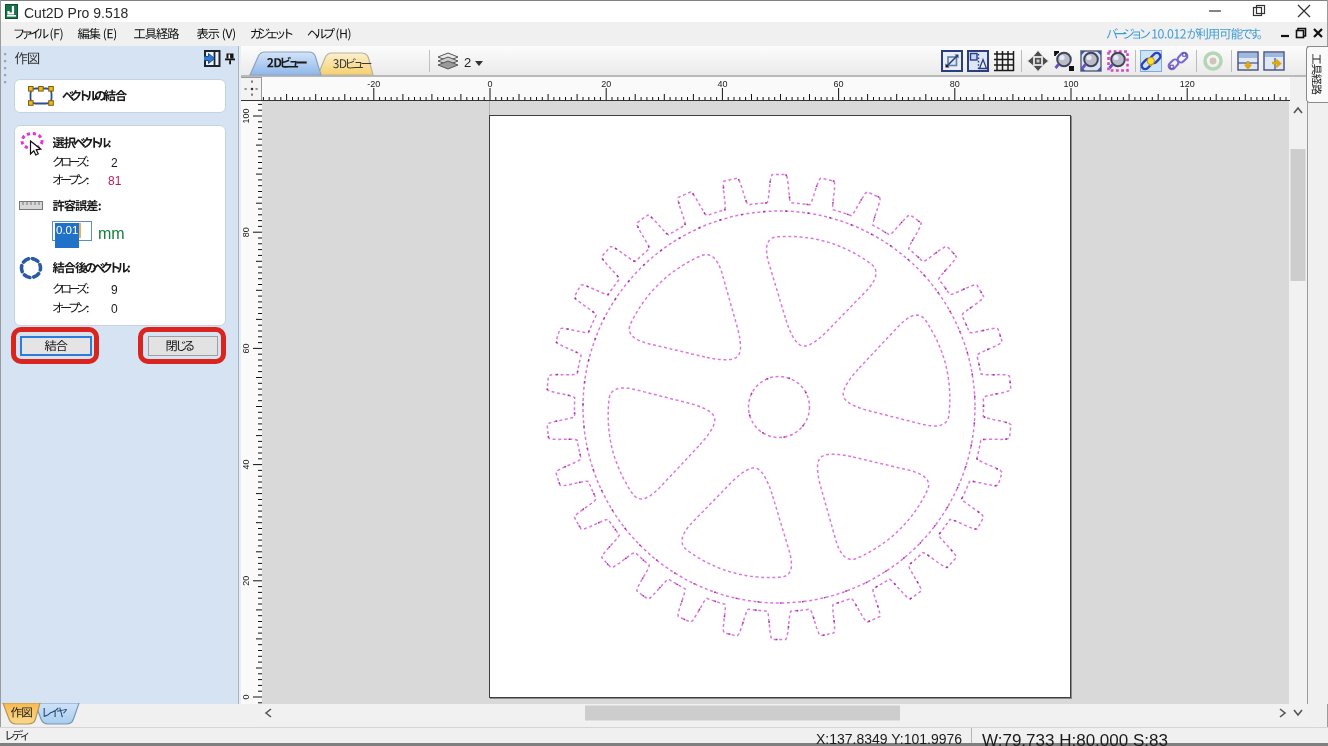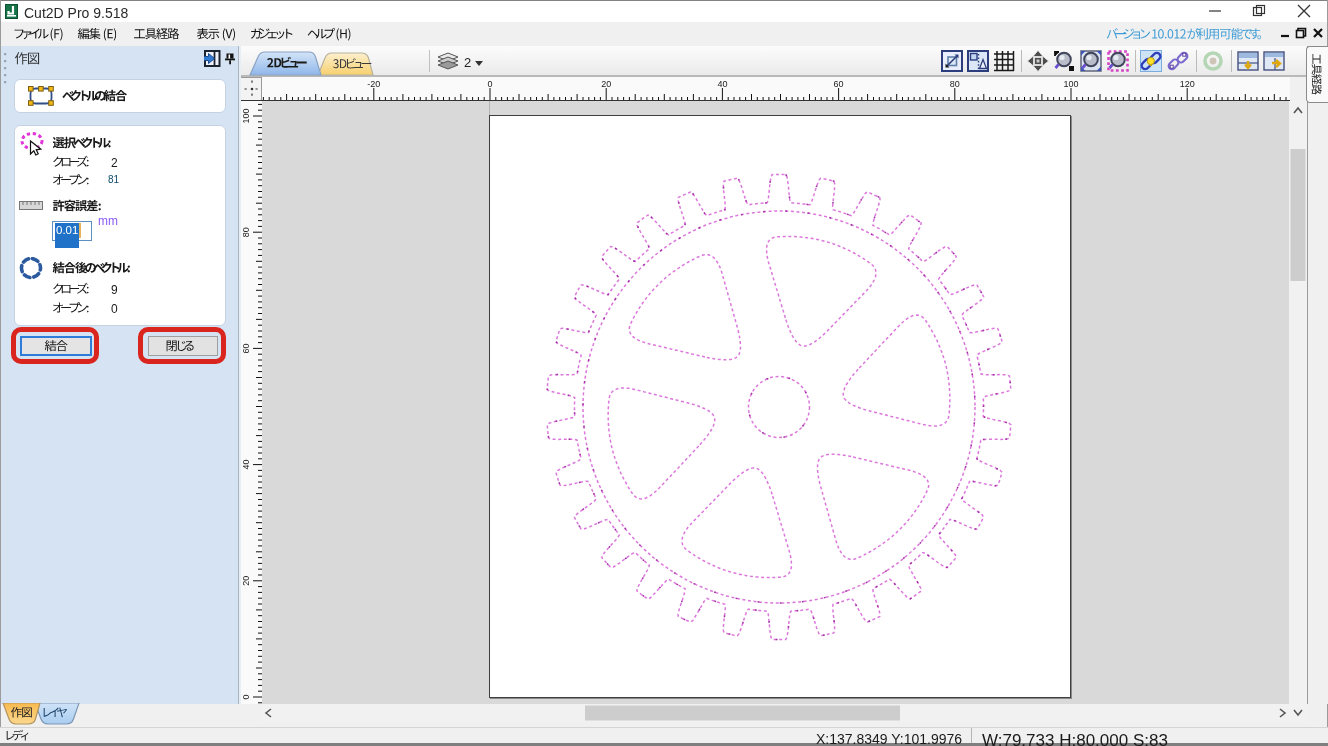--- a/index.html
+++ b/index.html
@@ -97,32 +97,32 @@
     <svg style="position:absolute;left:52px;top:137px;overflow:visible" width="61" height="17" viewBox="0 0 61 17">
       <path transform="translate(1,10.2)" d="M2.6 -5.6V-1.1H1.2V-4.3H-0.0V-5.6ZM2.6 -1.7Q3.0 -1.1 3.6 -0.8Q4.3 -0.5 5.2 -0.4Q5.8 -0.4 6.6 -0.4Q7.4 -0.4 8.3 -0.4Q9.1 -0.4 10.0 -0.5Q10.8 -0.5 11.5 -0.5Q11.4 -0.4 11.3 -0.1Q11.2 0.1 11.1 0.4Q11.1 0.6 11.0 0.8Q10.4 0.9 9.7 0.9Q8.9 0.9 8.1 0.9Q7.3 0.9 6.6 0.9Q5.8 0.9 5.2 0.9Q4.1 0.8 3.3 0.5Q2.6 0.2 2.0 -0.5Q1.7 -0.2 1.3 0.2Q0.9 0.6 0.5 1.0L-0.2 -0.4Q0.2 -0.7 0.6 -1.0Q1.0 -1.3 1.4 -1.7ZM-0.1 -9.4 1.0 -10.1Q1.4 -9.8 1.7 -9.4Q2.0 -9.1 2.3 -8.7Q2.6 -8.4 2.8 -8.1L1.5 -7.2Q1.4 -7.5 1.1 -7.9Q0.8 -8.3 0.5 -8.7Q0.2 -9.0 -0.1 -9.4ZM3.3 -5.4H10.8V-4.3H3.3ZM3.0 -3.5H11.2V-2.4H3.0ZM5.0 -6.0H6.3V-3.0H5.0ZM7.7 -6.0H9.1V-3.0H7.7ZM3.7 -8.6H5.5V-9.1H3.1V-10.0H6.7V-7.6H3.7ZM3.3 -8.6H4.5V-7.4Q4.5 -7.2 4.6 -7.1Q4.6 -7.1 4.9 -7.1Q4.9 -7.1 5.1 -7.1Q5.2 -7.1 5.3 -7.1Q5.5 -7.1 5.6 -7.1Q5.7 -7.1 5.8 -7.1Q6.0 -7.1 6.1 -7.2Q6.1 -7.2 6.1 -7.5Q6.3 -7.4 6.6 -7.3Q6.9 -7.2 7.2 -7.2Q7.1 -6.6 6.8 -6.3Q6.5 -6.1 6.0 -6.1Q5.9 -6.1 5.7 -6.1Q5.5 -6.1 5.3 -6.1Q5.1 -6.1 5.0 -6.1Q4.8 -6.1 4.7 -6.1Q4.1 -6.1 3.8 -6.2Q3.6 -6.3 3.4 -6.6Q3.3 -6.9 3.3 -7.4ZM7.7 -8.6H9.5V-9.1H7.1V-10.0H10.7V-7.6H7.7ZM7.3 -8.6H8.5V-7.4Q8.5 -7.2 8.6 -7.1Q8.7 -7.1 8.9 -7.1Q9.0 -7.1 9.1 -7.1Q9.2 -7.1 9.4 -7.1Q9.5 -7.1 9.7 -7.1Q9.8 -7.1 9.9 -7.1Q10.1 -7.1 10.1 -7.2Q10.2 -7.2 10.2 -7.6Q10.4 -7.4 10.7 -7.3Q11.0 -7.2 11.2 -7.2Q11.2 -6.6 10.9 -6.3Q10.6 -6.1 10.0 -6.1Q9.9 -6.1 9.8 -6.1Q9.6 -6.1 9.4 -6.1Q9.2 -6.1 9.0 -6.1Q8.8 -6.1 8.7 -6.1Q8.2 -6.1 7.9 -6.2Q7.6 -6.3 7.4 -6.6Q7.3 -6.9 7.3 -7.4ZM7.6 -1.9 8.6 -2.5Q9.1 -2.3 9.5 -2.1Q10.0 -1.8 10.4 -1.6Q10.9 -1.3 11.2 -1.1L9.7 -0.5Q9.3 -0.8 8.7 -1.2Q8.1 -1.6 7.6 -1.9ZM5.4 -2.5 6.7 -2.0Q6.2 -1.6 5.5 -1.2Q4.8 -0.8 4.2 -0.5Q4.1 -0.7 3.9 -0.8Q3.7 -1.0 3.5 -1.2Q3.3 -1.3 3.1 -1.4Q3.8 -1.6 4.4 -1.9Q5.0 -2.2 5.4 -2.5Z M16.2 -9.7H17.7V-5.5Q17.7 -4.8 17.6 -3.9Q17.5 -3.0 17.3 -2.1Q17.1 -1.2 16.7 -0.4Q16.4 0.5 15.7 1.1Q15.6 1.0 15.4 0.8Q15.2 0.5 15.0 0.4Q14.8 0.2 14.6 0.1Q15.2 -0.5 15.5 -1.2Q15.8 -1.9 16.0 -2.6Q16.1 -3.4 16.2 -4.1Q16.2 -4.9 16.2 -5.5ZM20.0 -4.9Q20.2 -3.8 20.5 -2.9Q20.9 -2.0 21.4 -1.3Q22.0 -0.6 22.8 -0.2Q22.6 -0.0 22.4 0.2Q22.2 0.4 22.1 0.7Q21.9 0.9 21.8 1.1Q20.8 0.6 20.2 -0.2Q19.6 -1.1 19.2 -2.2Q18.8 -3.3 18.6 -4.6ZM16.7 -9.7H22.2V-4.4H16.7V-5.8H20.7V-8.3H16.7ZM11.2 -8.0H15.7V-6.7H11.2ZM12.8 -10.4H14.2V-0.5Q14.2 0.0 14.1 0.3Q14.0 0.6 13.7 0.8Q13.3 1.0 12.9 1.0Q12.4 1.1 11.7 1.1Q11.7 0.8 11.5 0.4Q11.4 0.0 11.3 -0.3Q11.7 -0.3 12.1 -0.3Q12.5 -0.2 12.6 -0.2Q12.7 -0.3 12.8 -0.3Q12.8 -0.4 12.8 -0.5ZM11.0 -4.2Q11.6 -4.3 12.4 -4.4Q13.2 -4.6 14.0 -4.7Q14.9 -4.9 15.7 -5.1L15.8 -3.7Q14.7 -3.5 13.5 -3.2Q12.3 -3.0 11.3 -2.8Z M29.0 -8.5Q29.2 -8.2 29.4 -7.9Q29.6 -7.5 29.8 -7.1Q30.0 -6.8 30.2 -6.5L29.1 -6.0Q28.9 -6.4 28.7 -6.8Q28.5 -7.1 28.4 -7.4Q28.2 -7.7 28.0 -8.0ZM30.7 -9.1Q30.8 -8.9 31.1 -8.5Q31.3 -8.2 31.5 -7.9Q31.7 -7.5 31.8 -7.2L30.8 -6.7Q30.6 -7.1 30.4 -7.4Q30.2 -7.7 30.0 -8.0Q29.8 -8.3 29.6 -8.6ZM20.8 -3.5Q21.1 -3.7 21.3 -3.9Q21.5 -4.1 21.8 -4.4Q22.0 -4.6 22.3 -4.9Q22.6 -5.2 22.9 -5.6Q23.2 -6.0 23.5 -6.4Q23.8 -6.8 24.2 -7.2Q24.7 -7.8 25.3 -7.9Q25.8 -7.9 26.5 -7.3Q27.0 -6.9 27.4 -6.4Q27.8 -6.0 28.2 -5.6Q28.7 -5.1 29.0 -4.7Q29.5 -4.3 30.0 -3.7Q30.5 -3.2 31.0 -2.6Q31.6 -2.0 32.0 -1.5L30.7 -0.1Q30.3 -0.6 29.8 -1.1Q29.4 -1.7 28.9 -2.2Q28.5 -2.8 28.1 -3.2Q27.9 -3.5 27.5 -3.8Q27.2 -4.2 26.9 -4.6Q26.6 -4.9 26.3 -5.2Q26.0 -5.5 25.9 -5.6Q25.6 -5.9 25.4 -5.9Q25.2 -5.9 24.9 -5.6Q24.7 -5.3 24.5 -5.0Q24.2 -4.7 24.0 -4.4Q23.7 -4.0 23.5 -3.7Q23.2 -3.3 23.1 -3.1Q22.9 -2.8 22.6 -2.5Q22.4 -2.2 22.3 -2.0Z M39.4 -7.6Q39.3 -7.4 39.2 -7.2Q39.1 -6.9 39.0 -6.7Q38.8 -6.2 38.5 -5.5Q38.3 -4.8 37.8 -4.1Q37.4 -3.3 36.9 -2.6Q36.0 -1.6 34.8 -0.7Q33.7 0.1 31.9 0.8L30.5 -0.5Q31.7 -0.9 32.6 -1.3Q33.6 -1.8 34.2 -2.3Q34.9 -2.9 35.4 -3.5Q35.8 -4.0 36.2 -4.6Q36.6 -5.2 36.8 -5.8Q37.1 -6.4 37.1 -6.8H33.0L33.6 -8.2Q33.8 -8.2 34.1 -8.2Q34.5 -8.2 34.9 -8.2Q35.4 -8.2 35.8 -8.2Q36.3 -8.2 36.6 -8.2Q37.0 -8.2 37.1 -8.2Q37.4 -8.2 37.7 -8.2Q37.9 -8.3 38.1 -8.4ZM35.4 -9.5Q35.2 -9.2 35.0 -8.8Q34.8 -8.5 34.7 -8.3Q34.3 -7.5 33.7 -6.8Q33.0 -6.0 32.3 -5.2Q31.5 -4.5 30.6 -3.9L29.3 -4.9Q30.1 -5.4 30.7 -5.9Q31.3 -6.4 31.8 -7.0Q32.2 -7.5 32.5 -8.0Q32.9 -8.4 33.1 -8.8Q33.2 -9.1 33.4 -9.4Q33.6 -9.8 33.6 -10.1Z M40.3 -1.2Q40.3 -1.4 40.3 -1.9Q40.3 -2.5 40.3 -3.2Q40.3 -3.9 40.3 -4.6Q40.3 -5.4 40.3 -6.1Q40.3 -6.8 40.3 -7.4Q40.3 -7.9 40.3 -8.2Q40.3 -8.5 40.3 -8.9Q40.2 -9.3 40.2 -9.7H42.1Q42.1 -9.3 42.0 -8.9Q42.0 -8.6 42.0 -8.2Q42.0 -7.8 42.0 -7.3Q42.0 -6.7 42.0 -6.0Q42.0 -5.2 42.0 -4.5Q42.0 -3.8 42.0 -3.1Q42.0 -2.4 42.0 -1.9Q42.0 -1.4 42.0 -1.2Q42.0 -1.0 42.0 -0.7Q42.0 -0.4 42.0 -0.0Q42.1 0.3 42.1 0.5H40.2Q40.2 0.2 40.3 -0.3Q40.3 -0.8 40.3 -1.2ZM41.6 -6.5Q42.2 -6.3 43.0 -6.1Q43.7 -5.8 44.5 -5.6Q45.3 -5.3 46.0 -5.0Q46.6 -4.7 47.1 -4.5L46.4 -2.8Q45.9 -3.1 45.2 -3.3Q44.6 -3.6 44.0 -3.9Q43.3 -4.1 42.7 -4.4Q42.1 -4.6 41.6 -4.7Z M50.7 -0.3Q50.7 -0.5 50.7 -0.7Q50.8 -0.9 50.8 -1.2Q50.8 -1.3 50.8 -1.7Q50.8 -2.1 50.8 -2.7Q50.8 -3.3 50.8 -3.9Q50.8 -4.6 50.8 -5.3Q50.8 -6.0 50.8 -6.6Q50.8 -7.2 50.8 -7.6Q50.8 -8.1 50.8 -8.3Q50.8 -8.7 50.7 -9.0Q50.7 -9.3 50.7 -9.3H52.5Q52.5 -9.3 52.4 -9.0Q52.4 -8.7 52.4 -8.3Q52.4 -8.1 52.4 -7.7Q52.4 -7.2 52.4 -6.7Q52.4 -6.2 52.4 -5.6Q52.4 -5.0 52.4 -4.4Q52.4 -3.8 52.4 -3.3Q52.4 -2.8 52.4 -2.4Q52.4 -2.1 52.4 -1.9Q52.9 -2.1 53.4 -2.5Q54.0 -2.9 54.5 -3.4Q55.0 -3.9 55.4 -4.5L56.4 -3.1Q55.9 -2.5 55.1 -1.8Q54.4 -1.2 53.7 -0.7Q52.9 -0.1 52.2 0.2Q52.0 0.3 51.9 0.4Q51.8 0.5 51.7 0.6ZM45.0 -0.5Q45.8 -1.0 46.3 -1.8Q46.8 -2.6 47.1 -3.4Q47.2 -3.8 47.3 -4.4Q47.4 -5.0 47.4 -5.6Q47.4 -6.3 47.4 -7.0Q47.4 -7.6 47.4 -8.2Q47.4 -8.6 47.4 -8.8Q47.4 -9.1 47.3 -9.3H49.1Q49.1 -9.3 49.1 -9.1Q49.1 -8.9 49.1 -8.7Q49.0 -8.5 49.0 -8.2Q49.0 -7.7 49.0 -7.0Q49.0 -6.2 49.0 -5.5Q48.9 -4.8 48.9 -4.1Q48.8 -3.4 48.7 -3.0Q48.4 -1.9 47.8 -1.0Q47.3 -0.2 46.5 0.5Z M56.5 -4.5Q56.0 -4.5 55.7 -4.8Q55.4 -5.1 55.4 -5.6Q55.4 -6.1 55.7 -6.5Q56.0 -6.8 56.5 -6.8Q57.0 -6.8 57.3 -6.5Q57.6 -6.1 57.6 -5.6Q57.6 -5.1 57.3 -4.8Q57.0 -4.5 56.5 -4.5ZM56.5 0.2Q56.0 0.2 55.7 -0.2Q55.4 -0.5 55.4 -1.0Q55.4 -1.5 55.7 -1.8Q56.0 -2.2 56.5 -2.2Q57.0 -2.2 57.3 -1.8Q57.6 -1.5 57.6 -1.0Q57.6 -0.5 57.3 -0.2Q57.0 0.2 56.5 0.2Z" fill="#1a1a1a"></path>
     </svg>
     <svg style="position:absolute;left:53px;top:156px;overflow:visible" width="38" height="17" viewBox="0 0 38 17">
       <path transform="translate(1,10.2)" d="M8.6 -7.6Q8.5 -7.5 8.4 -7.3Q8.3 -7.1 8.3 -7.0Q8.1 -6.4 7.8 -5.6Q7.5 -4.9 7.1 -4.2Q6.7 -3.4 6.1 -2.8Q5.3 -1.8 4.1 -0.9Q3.0 -0.1 1.3 0.5L0.4 -0.3Q1.5 -0.6 2.4 -1.1Q3.3 -1.5 4.0 -2.1Q4.7 -2.7 5.2 -3.3Q5.7 -3.9 6.1 -4.6Q6.5 -5.2 6.8 -5.9Q7.1 -6.6 7.2 -7.1H2.7L3.1 -8.0Q3.2 -8.0 3.6 -8.0Q4.0 -8.0 4.5 -8.0Q5.1 -8.0 5.6 -8.0Q6.1 -8.0 6.5 -8.0Q6.8 -8.0 7.0 -8.0Q7.2 -8.0 7.4 -8.0Q7.6 -8.1 7.7 -8.1ZM4.5 -9.5Q4.3 -9.2 4.2 -9.0Q4.0 -8.7 3.9 -8.5Q3.6 -7.8 3.0 -7.1Q2.5 -6.3 1.7 -5.5Q1.0 -4.8 -0.0 -4.1L-0.9 -4.8Q-0.1 -5.2 0.5 -5.8Q1.2 -6.3 1.6 -6.9Q2.1 -7.4 2.4 -8.0Q2.8 -8.5 3.0 -8.9Q3.1 -9.0 3.2 -9.3Q3.3 -9.6 3.3 -9.8Z M7.8 -8.4Q8.1 -8.3 8.4 -8.3Q8.6 -8.3 8.8 -8.3Q9.0 -8.3 9.4 -8.3Q9.8 -8.3 10.3 -8.3Q10.9 -8.3 11.5 -8.3Q12.2 -8.3 12.8 -8.3Q13.4 -8.3 14.0 -8.3Q14.5 -8.3 14.9 -8.3Q15.3 -8.3 15.4 -8.3Q15.6 -8.3 15.9 -8.3Q16.2 -8.3 16.5 -8.4Q16.5 -8.1 16.5 -7.9Q16.4 -7.6 16.4 -7.4Q16.4 -7.3 16.4 -6.9Q16.4 -6.6 16.4 -6.1Q16.4 -5.5 16.4 -4.9Q16.4 -4.4 16.4 -3.8Q16.4 -3.2 16.4 -2.7Q16.4 -2.2 16.4 -1.8Q16.4 -1.5 16.4 -1.4Q16.4 -1.3 16.4 -1.0Q16.4 -0.8 16.5 -0.6Q16.5 -0.3 16.5 -0.2Q16.5 0.0 16.5 0.1H15.4Q15.4 0.0 15.4 -0.2Q15.4 -0.4 15.4 -0.7Q15.4 -1.0 15.4 -1.3Q15.4 -1.4 15.4 -1.7Q15.4 -2.1 15.4 -2.7Q15.4 -3.2 15.4 -3.9Q15.4 -4.5 15.4 -5.1Q15.4 -5.7 15.4 -6.2Q15.4 -6.8 15.4 -7.1Q15.4 -7.4 15.4 -7.4H8.8Q8.8 -7.4 8.8 -7.1Q8.8 -6.8 8.8 -6.3Q8.8 -5.7 8.8 -5.1Q8.8 -4.5 8.8 -3.9Q8.8 -3.2 8.8 -2.7Q8.8 -2.1 8.8 -1.8Q8.8 -1.4 8.8 -1.3Q8.8 -1.1 8.8 -0.9Q8.8 -0.7 8.8 -0.5Q8.8 -0.3 8.8 -0.1Q8.8 0.0 8.8 0.1H7.7Q7.7 0.0 7.8 -0.2Q7.8 -0.3 7.8 -0.6Q7.8 -0.8 7.8 -1.0Q7.8 -1.2 7.8 -1.4Q7.8 -1.5 7.8 -1.9Q7.8 -2.2 7.8 -2.7Q7.8 -3.2 7.8 -3.8Q7.8 -4.4 7.8 -5.0Q7.8 -5.6 7.8 -6.1Q7.8 -6.6 7.8 -7.0Q7.8 -7.3 7.8 -7.4Q7.8 -7.6 7.8 -7.9Q7.8 -8.1 7.8 -8.4ZM15.8 -1.6V-0.6H8.3V-1.6Z M15.3 -5.3Q15.5 -5.3 15.7 -5.3Q16.0 -5.2 16.3 -5.2Q16.6 -5.2 17.0 -5.2Q17.2 -5.2 17.6 -5.2Q18.0 -5.2 18.5 -5.2Q19.1 -5.2 19.7 -5.2Q20.3 -5.2 20.9 -5.2Q21.5 -5.2 22.1 -5.2Q22.7 -5.2 23.1 -5.2Q23.5 -5.2 23.7 -5.2Q24.1 -5.2 24.4 -5.2Q24.8 -5.3 25.0 -5.3V-4.1Q24.8 -4.1 24.4 -4.1Q24.1 -4.1 23.7 -4.1Q23.5 -4.1 23.1 -4.1Q22.6 -4.1 22.1 -4.1Q21.6 -4.1 20.9 -4.1Q20.3 -4.1 19.7 -4.1Q19.1 -4.1 18.5 -4.1Q18.0 -4.1 17.6 -4.1Q17.2 -4.1 17.0 -4.1Q16.5 -4.1 16.0 -4.1Q15.6 -4.1 15.3 -4.1Z M31.3 -9.9Q31.5 -9.7 31.7 -9.4Q31.8 -9.1 32.0 -8.8Q32.2 -8.5 32.3 -8.3L31.6 -8.0Q31.5 -8.3 31.2 -8.8Q30.9 -9.3 30.7 -9.7ZM32.7 -10.4Q32.9 -10.1 33.1 -9.8Q33.2 -9.5 33.4 -9.2Q33.6 -8.9 33.7 -8.7L33.1 -8.4Q32.9 -8.8 32.6 -9.3Q32.3 -9.7 32.1 -10.1ZM31.6 -7.9Q31.5 -7.9 31.4 -7.7Q31.4 -7.5 31.3 -7.4Q31.1 -6.8 30.7 -6.1Q30.3 -5.4 29.8 -4.6Q29.4 -3.9 28.9 -3.4Q28.2 -2.6 27.4 -1.9Q26.6 -1.2 25.7 -0.6Q24.8 0.0 23.8 0.5L23.1 -0.3Q24.0 -0.7 25.0 -1.3Q25.9 -1.9 26.7 -2.6Q27.5 -3.3 28.1 -4.0Q28.5 -4.4 28.9 -5.0Q29.3 -5.6 29.6 -6.2Q30.0 -6.9 30.1 -7.4Q30.0 -7.4 29.6 -7.4Q29.3 -7.4 28.8 -7.4Q28.3 -7.4 27.7 -7.4Q27.2 -7.4 26.7 -7.4Q26.2 -7.4 25.8 -7.4Q25.5 -7.4 25.4 -7.4Q25.1 -7.4 24.9 -7.3Q24.6 -7.3 24.4 -7.3Q24.2 -7.3 24.1 -7.3V-8.4Q24.2 -8.4 24.4 -8.4Q24.7 -8.4 24.9 -8.3Q25.2 -8.3 25.4 -8.3Q25.5 -8.3 25.8 -8.3Q26.2 -8.3 26.7 -8.3Q27.2 -8.3 27.7 -8.3Q28.3 -8.3 28.7 -8.3Q29.2 -8.3 29.6 -8.3Q30.0 -8.3 30.1 -8.3Q30.4 -8.3 30.6 -8.4Q30.8 -8.4 31.0 -8.4ZM29.0 -4.0Q29.5 -3.6 30.1 -3.1Q30.6 -2.6 31.1 -2.1Q31.6 -1.5 32.0 -1.1Q32.5 -0.6 32.8 -0.2L32.0 0.5Q31.5 -0.0 30.9 -0.7Q30.3 -1.4 29.7 -2.1Q29.0 -2.8 28.3 -3.3Z M33.8 -4.8Q33.4 -4.8 33.2 -5.0Q33.0 -5.2 33.0 -5.6Q33.0 -6.0 33.2 -6.2Q33.4 -6.5 33.8 -6.5Q34.1 -6.5 34.3 -6.2Q34.6 -6.0 34.6 -5.6Q34.6 -5.2 34.3 -5.0Q34.1 -4.8 33.8 -4.8ZM33.8 0.2Q33.4 0.2 33.2 -0.1Q33.0 -0.3 33.0 -0.7Q33.0 -1.1 33.2 -1.3Q33.4 -1.5 33.8 -1.5Q34.1 -1.5 34.3 -1.3Q34.6 -1.1 34.6 -0.7Q34.6 -0.3 34.3 -0.1Q34.1 0.2 33.8 0.2Z" fill="#1a1a1a"></path>
     </svg>
     <div class="abs" style="left:111px;top:156px;font-size:12px;color:#1a1a1a">2</div>
     <svg style="position:absolute;left:53px;top:174px;overflow:visible" width="38" height="17" viewBox="0 0 38 17">
       <path transform="translate(1,10.2)" d="M6.0 -9.6Q5.9 -9.3 5.9 -9.0Q5.9 -8.8 5.9 -8.5Q5.9 -8.2 5.9 -7.6Q5.9 -7.1 5.9 -6.4Q6.0 -5.7 6.0 -4.9Q6.0 -4.2 6.0 -3.4Q6.0 -2.6 6.0 -1.9Q6.0 -1.2 6.0 -0.6Q6.0 -0.2 5.7 0.1Q5.5 0.3 4.9 0.3Q4.5 0.3 3.9 0.3Q3.4 0.3 3.0 0.3L2.9 -0.7Q3.3 -0.7 3.8 -0.6Q4.3 -0.6 4.6 -0.6Q4.9 -0.6 5.0 -0.7Q5.1 -0.8 5.1 -1.1Q5.1 -1.5 5.1 -2.1Q5.1 -2.8 5.0 -3.5Q5.0 -4.2 5.0 -5.0Q5.0 -5.7 5.0 -6.4Q5.0 -7.1 5.0 -7.6Q5.0 -8.2 5.0 -8.5Q4.9 -8.9 4.9 -9.1Q4.9 -9.4 4.8 -9.6ZM-0.6 -7.4Q-0.3 -7.4 -0.0 -7.4Q0.3 -7.3 0.5 -7.3Q0.7 -7.3 1.1 -7.3Q1.5 -7.3 2.2 -7.3Q2.8 -7.3 3.5 -7.3Q4.2 -7.3 4.9 -7.3Q5.6 -7.3 6.2 -7.3Q6.9 -7.3 7.3 -7.3Q7.7 -7.3 7.8 -7.3Q8.1 -7.3 8.4 -7.4Q8.7 -7.4 8.9 -7.4V-6.4Q8.7 -6.4 8.4 -6.4Q8.1 -6.4 7.9 -6.4Q7.8 -6.4 7.3 -6.4Q6.9 -6.4 6.3 -6.4Q5.7 -6.4 4.9 -6.4Q4.2 -6.4 3.5 -6.4Q2.8 -6.4 2.2 -6.4Q1.5 -6.4 1.1 -6.4Q0.7 -6.4 0.6 -6.4Q0.3 -6.4 -0.0 -6.4Q-0.3 -6.4 -0.6 -6.4ZM-1.0 -1.7Q-0.0 -2.2 0.8 -2.8Q1.7 -3.4 2.5 -4.1Q3.2 -4.7 3.8 -5.4Q4.4 -6.1 4.7 -6.6L5.2 -6.6L5.2 -5.8Q4.9 -5.2 4.3 -4.6Q3.7 -3.9 3.0 -3.3Q2.2 -2.6 1.4 -2.0Q0.5 -1.4 -0.3 -0.9Z M7.2 -5.3Q7.4 -5.3 7.7 -5.3Q7.9 -5.2 8.3 -5.2Q8.6 -5.2 8.9 -5.2Q9.1 -5.2 9.5 -5.2Q9.9 -5.2 10.5 -5.2Q11.0 -5.2 11.6 -5.2Q12.3 -5.2 12.9 -5.2Q13.5 -5.2 14.0 -5.2Q14.6 -5.2 15.0 -5.2Q15.4 -5.2 15.6 -5.2Q16.1 -5.2 16.4 -5.2Q16.7 -5.3 16.9 -5.3V-4.1Q16.7 -4.1 16.4 -4.1Q16.0 -4.1 15.6 -4.1Q15.4 -4.1 15.0 -4.1Q14.6 -4.1 14.0 -4.1Q13.5 -4.1 12.9 -4.1Q12.3 -4.1 11.6 -4.1Q11.0 -4.1 10.5 -4.1Q9.9 -4.1 9.5 -4.1Q9.1 -4.1 8.9 -4.1Q8.4 -4.1 8.0 -4.1Q7.5 -4.1 7.2 -4.1Z M23.9 -8.8Q23.9 -8.4 24.1 -8.2Q24.3 -8.0 24.7 -8.0Q25.0 -8.0 25.2 -8.2Q25.5 -8.4 25.5 -8.8Q25.5 -9.1 25.2 -9.3Q25.0 -9.6 24.7 -9.6Q24.3 -9.6 24.1 -9.3Q23.9 -9.1 23.9 -8.8ZM23.3 -8.8Q23.3 -9.1 23.5 -9.4Q23.7 -9.8 24.0 -9.9Q24.3 -10.1 24.7 -10.1Q25.0 -10.1 25.3 -9.9Q25.7 -9.8 25.8 -9.4Q26.0 -9.1 26.0 -8.8Q26.0 -8.4 25.8 -8.1Q25.7 -7.8 25.3 -7.6Q25.0 -7.4 24.7 -7.4Q24.3 -7.4 24.0 -7.6Q23.7 -7.8 23.5 -8.1Q23.3 -8.4 23.3 -8.8ZM24.4 -7.9Q24.3 -7.8 24.2 -7.7Q24.2 -7.5 24.2 -7.3Q24.1 -6.9 23.9 -6.3Q23.8 -5.7 23.5 -5.1Q23.3 -4.5 23.0 -3.9Q22.7 -3.3 22.4 -2.8Q21.8 -2.1 21.1 -1.5Q20.4 -0.9 19.5 -0.4Q18.7 0.1 17.5 0.4L16.7 -0.5Q17.9 -0.8 18.8 -1.2Q19.7 -1.7 20.3 -2.2Q21.0 -2.8 21.5 -3.4Q21.9 -4.0 22.2 -4.7Q22.6 -5.4 22.8 -6.1Q23.0 -6.8 23.1 -7.4Q22.9 -7.4 22.4 -7.4Q21.9 -7.4 21.3 -7.4Q20.7 -7.4 20.0 -7.4Q19.3 -7.4 18.6 -7.4Q18.0 -7.4 17.5 -7.4Q17.0 -7.4 16.8 -7.4Q16.5 -7.4 16.2 -7.4Q15.9 -7.4 15.6 -7.4V-8.4Q15.8 -8.4 16.0 -8.4Q16.2 -8.4 16.4 -8.4Q16.6 -8.4 16.8 -8.4Q17.0 -8.4 17.4 -8.4Q17.7 -8.4 18.3 -8.4Q18.8 -8.4 19.4 -8.4Q20.0 -8.4 20.5 -8.4Q21.1 -8.4 21.6 -8.4Q22.1 -8.4 22.5 -8.4Q22.8 -8.4 23.0 -8.4Q23.1 -8.4 23.3 -8.4Q23.4 -8.4 23.6 -8.4Z M24.9 -8.9Q25.2 -8.7 25.6 -8.4Q26.0 -8.1 26.5 -7.7Q26.9 -7.4 27.3 -7.0Q27.7 -6.7 28.0 -6.4L27.2 -5.6Q27.0 -5.9 26.6 -6.2Q26.2 -6.6 25.8 -6.9Q25.4 -7.3 24.9 -7.6Q24.5 -8.0 24.2 -8.2ZM23.8 -0.8Q24.9 -0.9 25.8 -1.2Q26.6 -1.5 27.4 -1.8Q28.1 -2.2 28.7 -2.5Q29.6 -3.1 30.4 -3.9Q31.2 -4.7 31.8 -5.5Q32.4 -6.3 32.8 -7.0L33.3 -6.0Q32.9 -5.2 32.3 -4.5Q31.7 -3.7 30.9 -3.0Q30.2 -2.2 29.2 -1.7Q28.6 -1.3 27.9 -0.9Q27.2 -0.5 26.3 -0.3Q25.5 0.0 24.4 0.2Z M33.8 -4.8Q33.4 -4.8 33.2 -5.0Q33.0 -5.2 33.0 -5.6Q33.0 -6.0 33.2 -6.2Q33.4 -6.5 33.8 -6.5Q34.1 -6.5 34.3 -6.2Q34.6 -6.0 34.6 -5.6Q34.6 -5.2 34.3 -5.0Q34.1 -4.8 33.8 -4.8ZM33.8 0.2Q33.4 0.2 33.2 -0.1Q33.0 -0.3 33.0 -0.7Q33.0 -1.1 33.2 -1.3Q33.4 -1.5 33.8 -1.5Q34.1 -1.5 34.3 -1.3Q34.6 -1.1 34.6 -0.7Q34.6 -0.3 34.3 -0.1Q34.1 0.2 33.8 0.2Z" fill="#1a1a1a"></path>
     </svg>
-    <div class="abs" style="left:108px;top:174px;font-size:10px;color:#0c4a6e">81</div>
+    <div class="abs" style="left:108px;top:174px;font-size:12px;color:#be185d">81</div>
     <svg class="abs" style="left:19px;top:200px" width="24" height="11" viewBox="0 0 24 11">
 <rect x="0.5" y="1.5" width="23" height="8" fill="#d8d8d8" stroke="#777"></rect>
 <path d="M4 1.5V5M8 1.5V5M12 1.5V5M16 1.5V5M20 1.5V5" stroke="#777" stroke-width="1"></path>
     </svg>
     <svg style="position:absolute;left:52px;top:200px;overflow:visible" width="51" height="17" viewBox="0 0 51 17">
       <path transform="translate(1,10.2)" d="M6.2 -8.7H11.1V-7.3H6.2ZM4.8 -4.9H11.3V-3.5H4.8ZM7.3 -8.1H8.8V1.1H7.3ZM6.0 -10.4 7.5 -10.1Q7.3 -9.2 7.0 -8.4Q6.7 -7.5 6.3 -6.7Q6.0 -6.0 5.5 -5.4Q5.4 -5.6 5.2 -5.7Q4.9 -5.9 4.7 -6.0Q4.4 -6.2 4.2 -6.2Q4.7 -6.7 5.0 -7.4Q5.4 -8.1 5.6 -8.8Q5.9 -9.6 6.0 -10.4ZM0.5 -6.6H4.4V-5.5H0.5ZM0.5 -10.0H4.4V-8.9H0.5ZM0.5 -5.0H4.4V-3.9H0.5ZM-0.1 -8.3H4.9V-7.2H-0.1ZM1.1 -3.3H4.4V0.5H1.1V-0.7H3.1V-2.1H1.1ZM0.4 -3.3H1.7V0.9H0.4Z M14.6 -7.8 16.0 -7.3Q15.6 -6.8 15.1 -6.3Q14.6 -5.8 14.0 -5.3Q13.5 -4.9 12.9 -4.6Q12.8 -4.7 12.6 -4.9Q12.4 -5.1 12.2 -5.4Q12.0 -5.6 11.9 -5.7Q12.7 -6.1 13.4 -6.6Q14.2 -7.2 14.6 -7.8ZM17.6 -7.0 18.6 -7.8Q19.1 -7.5 19.7 -7.1Q20.3 -6.8 20.8 -6.4Q21.4 -6.0 21.7 -5.6L20.6 -4.6Q20.3 -5.0 19.8 -5.4Q19.3 -5.8 18.7 -6.2Q18.1 -6.7 17.6 -7.0ZM16.9 -5.0Q16.4 -4.3 15.6 -3.7Q14.9 -3.0 14.0 -2.5Q13.0 -1.9 12.1 -1.4Q12.0 -1.6 11.8 -1.8Q11.7 -2.1 11.5 -2.3Q11.4 -2.5 11.2 -2.7Q12.2 -3.1 13.2 -3.7Q14.1 -4.3 14.9 -5.0Q15.6 -5.6 16.1 -6.3H17.6Q18.1 -5.7 18.6 -5.2Q19.2 -4.6 19.9 -4.2Q20.5 -3.8 21.2 -3.4Q21.9 -3.1 22.6 -2.9Q22.4 -2.6 22.1 -2.2Q21.9 -1.9 21.7 -1.5Q21.1 -1.8 20.4 -2.2Q19.7 -2.6 19.0 -3.0Q18.4 -3.5 17.8 -4.0Q17.3 -4.5 16.9 -5.0ZM13.4 -3.1H20.3V1.1H18.9V-1.8H14.8V1.1H13.4ZM14.1 -0.5H19.6V0.8H14.1ZM16.0 -10.4H17.6V-8.6H16.0ZM11.6 -9.4H22.1V-6.7H20.6V-8.1H13.0V-6.7H11.6Z M26.7 -3.2H33.8V-1.9H26.7ZM30.4 -8.8V-7.5H31.9V-8.8ZM29.2 -10.0H33.3V-6.3H29.2ZM30.7 -1.3 31.9 -2.0Q32.3 -1.6 32.7 -1.2Q33.1 -0.8 33.4 -0.4Q33.7 0.0 33.9 0.4L32.6 1.1Q32.5 0.8 32.2 0.3Q31.8 -0.1 31.5 -0.5Q31.1 -0.9 30.7 -1.3ZM27.2 -9.1H28.5V-3.8H27.2ZM28.7 -2.0 30.0 -1.3Q29.7 -0.9 29.3 -0.4Q28.8 0.0 28.4 0.4Q27.9 0.8 27.5 1.1Q27.3 0.9 27.0 0.6Q26.7 0.3 26.4 0.2Q26.9 -0.1 27.3 -0.5Q27.7 -0.8 28.1 -1.3Q28.5 -1.7 28.7 -2.0ZM27.9 -5.6H32.9V-2.6H31.5V-4.3H27.9ZM22.9 -6.6H26.3V-5.5H22.9ZM22.9 -10.0H26.2V-8.9H22.9ZM22.9 -5.0H26.3V-3.9H22.9ZM22.3 -8.3H26.7V-7.2H22.3ZM23.5 -3.3H26.3V0.4H23.5V-0.7H25.1V-2.1H23.5ZM22.8 -3.3H24.0V0.9H22.8Z M34.3 -8.9H44.3V-7.7H34.3ZM35.0 -7.0H43.6V-5.8H35.0ZM36.3 -0.4H44.6V0.8H36.3ZM33.8 -5.2H44.7V-3.9H33.8ZM37.5 -3.2H43.7V-2.0H37.5ZM38.5 -8.2H40.0V-4.2H38.5ZM39.6 -2.7H41.1V0.1H39.6ZM35.9 -9.8 37.2 -10.3Q37.4 -10.0 37.7 -9.7Q37.9 -9.3 38.0 -9.0L36.7 -8.4Q36.6 -8.7 36.4 -9.1Q36.2 -9.5 35.9 -9.8ZM41.2 -10.4 42.8 -10.0Q42.5 -9.6 42.3 -9.2Q42.0 -8.8 41.8 -8.5L40.5 -8.9Q40.7 -9.1 40.8 -9.4Q40.9 -9.6 41.0 -9.9Q41.2 -10.2 41.2 -10.4ZM36.2 -4.6 37.7 -4.3Q37.3 -2.5 36.6 -1.2Q35.8 0.2 34.7 1.1Q34.6 1.0 34.3 0.8Q34.1 0.5 33.9 0.4Q33.6 0.2 33.5 0.1Q34.6 -0.6 35.2 -1.8Q35.9 -3.0 36.2 -4.6Z M46.7 -4.5Q46.2 -4.5 45.9 -4.8Q45.6 -5.1 45.6 -5.6Q45.6 -6.1 45.9 -6.5Q46.2 -6.8 46.7 -6.8Q47.2 -6.8 47.5 -6.5Q47.8 -6.1 47.8 -5.6Q47.8 -5.1 47.5 -4.8Q47.2 -4.5 46.7 -4.5ZM46.7 0.2Q46.2 0.2 45.9 -0.2Q45.6 -0.5 45.6 -1.0Q45.6 -1.5 45.9 -1.8Q46.2 -2.2 46.7 -2.2Q47.2 -2.2 47.5 -1.8Q47.8 -1.5 47.8 -1.0Q47.8 -0.5 47.5 -0.2Q47.2 0.2 46.7 0.2Z" fill="#1a1a1a"></path>
     </svg>
     <div class="abs" style="left:52px;top:221px;width:40px;height:20px;background:#fff;border:1px solid #5b8fc0"></div>
     <div class="abs" style="left:55px;top:223px;width:24px;height:25px;background:#1f72c8;color:#fff;font-size:11.5px;line-height:15px;padding-left:1px">0.01</div>
     <div class="abs" style="left:79px;top:223px;width:2px;height:15px;background:#e8b25a"></div>
-    <div class="abs" style="left:98px;top:214px;font-size:12px;color:#8b5cf6">mm</div>
+    <div class="abs" style="left:98px;top:225px;font-size:16px;color:#15803d">mm</div>
     <svg class="abs" style="left:19px;top:257px" width="24" height="24" viewBox="0 0 24 24">
 <circle cx="12" cy="11" r="9.5" fill="none" stroke="#2b5a9e" stroke-width="3.6" stroke-dasharray="6 4" stroke-dashoffset="4" stroke-linecap="round"></circle>
     </svg>
     <svg style="position:absolute;left:52px;top:262px;overflow:visible" width="80" height="17" viewBox="0 0 80 17">
       <path transform="translate(1,10.2)" d="M7.1 -10.4H8.6V-5.6H7.1ZM6.0 -0.7H10.0V0.6H6.0ZM4.6 -8.8H11.3V-7.5H4.6ZM4.9 -6.1H11.0V-4.8H4.9ZM5.3 -3.8H10.8V1.1H9.4V-2.5H6.6V1.1H5.3ZM1.7 -10.4 3.0 -9.9Q2.8 -9.4 2.5 -8.9Q2.2 -8.4 2.0 -8.0Q1.7 -7.5 1.5 -7.2L0.5 -7.6Q0.7 -8.0 0.9 -8.4Q1.2 -8.9 1.4 -9.4Q1.6 -9.9 1.7 -10.4ZM3.2 -8.9 4.4 -8.4Q4.0 -7.7 3.4 -6.9Q2.9 -6.2 2.4 -5.5Q1.8 -4.8 1.4 -4.3L0.5 -4.7Q0.8 -5.1 1.2 -5.6Q1.6 -6.2 1.9 -6.7Q2.3 -7.3 2.6 -7.9Q2.9 -8.4 3.2 -8.9ZM-0.2 -7.5 0.5 -8.5Q0.8 -8.2 1.2 -7.9Q1.5 -7.5 1.8 -7.2Q2.1 -6.9 2.2 -6.6L1.5 -5.5Q1.4 -5.7 1.1 -6.1Q0.8 -6.5 0.5 -6.8Q0.1 -7.2 -0.2 -7.5ZM2.9 -6.0 3.9 -6.4Q4.2 -6.0 4.4 -5.6Q4.6 -5.1 4.8 -4.6Q5.0 -4.2 5.1 -3.8L3.9 -3.3Q3.9 -3.7 3.7 -4.1Q3.5 -4.6 3.3 -5.1Q3.1 -5.6 2.9 -6.0ZM-0.2 -5.0Q0.7 -5.0 1.9 -5.1Q3.0 -5.1 4.3 -5.2L4.2 -4.0Q3.1 -3.9 2.0 -3.8Q0.8 -3.8 -0.0 -3.7ZM3.1 -2.9 4.2 -3.3Q4.4 -2.7 4.6 -2.1Q4.9 -1.4 5.0 -1.0L3.8 -0.5Q3.7 -1.0 3.5 -1.7Q3.3 -2.4 3.1 -2.9ZM0.4 -3.2 1.6 -3.0Q1.5 -2.1 1.3 -1.2Q1.1 -0.4 0.8 0.2Q0.7 0.1 0.5 0.0Q0.3 -0.1 0.1 -0.2Q-0.1 -0.3 -0.3 -0.3Q-0.0 -0.9 0.1 -1.7Q0.3 -2.4 0.4 -3.2ZM1.8 -4.3H3.1V1.1H1.8Z M13.8 -6.4H19.9V-5.1H13.8ZM13.6 -0.6H19.9V0.7H13.6ZM13.0 -3.9H20.8V1.1H19.3V-2.6H14.4V1.1H13.0ZM16.8 -8.9Q16.3 -8.2 15.5 -7.5Q14.8 -6.7 13.8 -6.0Q12.9 -5.3 11.9 -4.8Q11.8 -5.0 11.7 -5.2Q11.5 -5.4 11.3 -5.6Q11.2 -5.8 11.0 -6.0Q12.0 -6.5 13.0 -7.2Q14.0 -8.0 14.7 -8.8Q15.5 -9.6 16.0 -10.3H17.5Q18.0 -9.7 18.6 -9.0Q19.2 -8.4 19.9 -7.8Q20.6 -7.3 21.3 -6.9Q22.0 -6.4 22.7 -6.1Q22.5 -5.9 22.2 -5.5Q22.0 -5.2 21.8 -4.8Q21.1 -5.2 20.4 -5.7Q19.6 -6.1 19.0 -6.7Q18.3 -7.2 17.8 -7.8Q17.2 -8.4 16.8 -8.9Z M28.6 -5.3 30.0 -4.9Q29.6 -4.2 29.0 -3.5Q28.4 -2.8 27.8 -2.3Q27.1 -1.7 26.5 -1.3Q26.4 -1.5 26.2 -1.7Q26.0 -1.9 25.8 -2.1Q25.7 -2.3 25.5 -2.4Q26.5 -2.9 27.3 -3.7Q28.2 -4.4 28.6 -5.3ZM28.8 -10.4 30.1 -9.8Q29.6 -9.2 29.1 -8.6Q28.5 -8.0 28.1 -7.6L27.1 -8.2Q27.4 -8.5 27.7 -8.9Q28.0 -9.3 28.3 -9.7Q28.6 -10.1 28.8 -10.4ZM31.1 -9.5 32.4 -8.8Q31.7 -8.1 31.0 -7.4Q30.2 -6.7 29.5 -6.0Q28.7 -5.4 28.0 -4.9L27.0 -5.5Q27.5 -5.9 28.1 -6.4Q28.6 -6.9 29.2 -7.4Q29.7 -7.9 30.2 -8.5Q30.7 -9.0 31.1 -9.5ZM25.9 -8.1 26.8 -9.1Q27.3 -8.8 27.7 -8.4Q28.2 -8.1 28.7 -7.7Q29.1 -7.4 29.4 -7.1L28.4 -6.0Q28.2 -6.3 27.8 -6.7Q27.4 -7.1 26.9 -7.5Q26.4 -7.8 25.9 -8.1ZM31.0 -6.8 32.1 -7.4Q32.4 -7.0 32.8 -6.5Q33.2 -6.0 33.5 -5.6Q33.8 -5.1 34.0 -4.7L32.7 -4.0Q32.6 -4.4 32.3 -4.9Q32.0 -5.4 31.7 -5.9Q31.3 -6.4 31.0 -6.8ZM25.7 -5.9Q26.6 -5.9 27.7 -5.9Q28.9 -5.9 30.2 -6.0Q31.5 -6.0 32.8 -6.0L32.7 -4.8Q31.5 -4.8 30.2 -4.8Q29.0 -4.7 27.9 -4.7Q26.7 -4.6 25.8 -4.6ZM28.2 -3.3Q28.7 -2.5 29.6 -1.8Q30.4 -1.2 31.5 -0.8Q32.6 -0.3 34.0 -0.1Q33.8 0.0 33.6 0.3Q33.5 0.5 33.3 0.7Q33.2 0.9 33.1 1.1Q31.7 0.9 30.5 0.3Q29.4 -0.2 28.5 -1.0Q27.7 -1.8 27.0 -2.9ZM28.5 -4.0H31.8V-2.9H27.6ZM31.3 -4.0H31.6L31.9 -4.1L32.8 -3.7Q32.4 -2.6 31.7 -1.8Q31.0 -1.1 30.2 -0.5Q29.3 0.1 28.3 0.5Q27.3 0.9 26.2 1.1Q26.1 0.9 25.9 0.5Q25.7 0.1 25.5 -0.1Q26.5 -0.3 27.4 -0.6Q28.4 -0.9 29.1 -1.4Q29.9 -1.8 30.5 -2.4Q31.0 -3.1 31.3 -3.8ZM24.9 -7.7 26.2 -7.3Q25.8 -6.5 25.2 -5.8Q24.7 -5.0 24.1 -4.4Q23.5 -3.7 22.9 -3.2Q22.9 -3.4 22.7 -3.6Q22.6 -3.9 22.4 -4.2Q22.3 -4.4 22.2 -4.6Q22.7 -5.0 23.2 -5.5Q23.7 -6.0 24.1 -6.6Q24.6 -7.1 24.9 -7.7ZM24.7 -10.4 26.0 -9.8Q25.6 -9.3 25.1 -8.8Q24.6 -8.2 24.1 -7.7Q23.5 -7.2 23.0 -6.9Q22.9 -7.0 22.8 -7.2Q22.7 -7.4 22.5 -7.6Q22.4 -7.8 22.3 -7.9Q22.7 -8.2 23.2 -8.6Q23.6 -9.1 24.0 -9.5Q24.4 -10.0 24.7 -10.4ZM23.9 -5.1 25.1 -6.3 25.2 -6.3V1.1H23.9Z M38.8 -8.4Q38.7 -7.4 38.5 -6.4Q38.3 -5.3 38.0 -4.3Q37.6 -3.0 37.1 -2.1Q36.7 -1.2 36.1 -0.8Q35.5 -0.3 34.9 -0.3Q34.2 -0.3 33.6 -0.7Q33.0 -1.2 32.7 -2.0Q32.4 -2.8 32.4 -3.8Q32.4 -4.9 32.8 -5.8Q33.2 -6.8 34.0 -7.5Q34.8 -8.2 35.8 -8.6Q36.8 -9.1 38.0 -9.1Q39.1 -9.1 40.0 -8.7Q40.9 -8.3 41.6 -7.7Q42.2 -7.0 42.6 -6.2Q42.9 -5.3 42.9 -4.3Q42.9 -3.0 42.4 -2.0Q41.9 -1.0 40.8 -0.3Q39.8 0.3 38.3 0.6L37.3 -0.9Q37.7 -0.9 38.0 -1.0Q38.2 -1.0 38.5 -1.1Q39.1 -1.2 39.6 -1.5Q40.1 -1.8 40.5 -2.2Q40.8 -2.6 41.0 -3.1Q41.3 -3.7 41.3 -4.3Q41.3 -5.1 41.0 -5.7Q40.8 -6.3 40.4 -6.7Q40.0 -7.1 39.4 -7.4Q38.7 -7.6 38.0 -7.6Q37.0 -7.6 36.2 -7.3Q35.5 -6.9 35.0 -6.4Q34.5 -5.8 34.2 -5.2Q33.9 -4.6 33.9 -4.0Q33.9 -3.4 34.1 -3.0Q34.2 -2.6 34.4 -2.4Q34.7 -2.2 34.9 -2.2Q35.2 -2.2 35.4 -2.4Q35.7 -2.7 35.9 -3.2Q36.1 -3.8 36.4 -4.6Q36.7 -5.5 36.9 -6.5Q37.1 -7.5 37.1 -8.4Z M48.3 -8.5Q48.5 -8.2 48.7 -7.9Q48.9 -7.5 49.1 -7.1Q49.3 -6.8 49.4 -6.5L48.3 -6.0Q48.2 -6.4 48.0 -6.8Q47.8 -7.1 47.6 -7.4Q47.5 -7.7 47.2 -8.0ZM49.9 -9.1Q50.1 -8.9 50.3 -8.5Q50.6 -8.2 50.8 -7.9Q51.0 -7.5 51.1 -7.2L50.1 -6.7Q49.9 -7.1 49.7 -7.4Q49.5 -7.7 49.3 -8.0Q49.1 -8.3 48.9 -8.6ZM40.1 -3.5Q40.4 -3.7 40.6 -3.9Q40.8 -4.1 41.1 -4.4Q41.3 -4.6 41.6 -4.9Q41.8 -5.2 42.1 -5.6Q42.5 -6.0 42.8 -6.4Q43.1 -6.8 43.4 -7.2Q44.0 -7.8 44.5 -7.9Q45.1 -7.9 45.8 -7.3Q46.2 -6.9 46.7 -6.4Q47.1 -6.0 47.5 -5.6Q47.9 -5.1 48.3 -4.7Q48.7 -4.3 49.2 -3.7Q49.8 -3.2 50.3 -2.6Q50.8 -2.0 51.3 -1.5L50.0 -0.1Q49.6 -0.6 49.1 -1.1Q48.6 -1.7 48.2 -2.2Q47.8 -2.8 47.4 -3.2Q47.1 -3.5 46.8 -3.8Q46.5 -4.2 46.2 -4.6Q45.9 -4.9 45.6 -5.2Q45.3 -5.5 45.2 -5.6Q44.9 -5.9 44.6 -5.9Q44.4 -5.9 44.2 -5.6Q44.0 -5.3 43.7 -5.0Q43.5 -4.7 43.2 -4.4Q43.0 -4.0 42.8 -3.7Q42.5 -3.3 42.3 -3.1Q42.1 -2.8 41.9 -2.5Q41.7 -2.2 41.5 -2.0Z M58.7 -7.6Q58.6 -7.4 58.5 -7.2Q58.4 -6.9 58.3 -6.7Q58.1 -6.2 57.8 -5.5Q57.5 -4.8 57.1 -4.1Q56.7 -3.3 56.1 -2.6Q55.3 -1.6 54.1 -0.7Q52.9 0.1 51.2 0.8L49.8 -0.5Q51.0 -0.9 51.9 -1.3Q52.8 -1.8 53.5 -2.3Q54.2 -2.9 54.7 -3.5Q55.1 -4.0 55.5 -4.6Q55.8 -5.2 56.1 -5.8Q56.3 -6.4 56.4 -6.8H52.3L52.9 -8.2Q53.0 -8.2 53.4 -8.2Q53.8 -8.2 54.2 -8.2Q54.7 -8.2 55.1 -8.2Q55.6 -8.2 55.9 -8.2Q56.2 -8.2 56.4 -8.2Q56.6 -8.2 56.9 -8.2Q57.2 -8.3 57.4 -8.4ZM54.7 -9.5Q54.5 -9.2 54.3 -8.8Q54.1 -8.5 53.9 -8.3Q53.5 -7.5 52.9 -6.8Q52.3 -6.0 51.6 -5.2Q50.8 -4.5 49.9 -3.9L48.5 -4.9Q49.3 -5.4 50.0 -5.9Q50.6 -6.4 51.0 -7.0Q51.5 -7.5 51.8 -8.0Q52.1 -8.4 52.4 -8.8Q52.5 -9.1 52.7 -9.4Q52.8 -9.8 52.9 -10.1Z M59.6 -1.2Q59.6 -1.4 59.6 -1.9Q59.6 -2.5 59.6 -3.2Q59.6 -3.9 59.6 -4.6Q59.6 -5.4 59.6 -6.1Q59.6 -6.8 59.6 -7.4Q59.6 -7.9 59.6 -8.2Q59.6 -8.5 59.6 -8.9Q59.5 -9.3 59.5 -9.7H61.4Q61.3 -9.3 61.3 -8.9Q61.3 -8.6 61.3 -8.2Q61.3 -7.8 61.3 -7.3Q61.3 -6.7 61.3 -6.0Q61.3 -5.2 61.3 -4.5Q61.3 -3.8 61.3 -3.1Q61.3 -2.4 61.3 -1.9Q61.3 -1.4 61.3 -1.2Q61.3 -1.0 61.3 -0.7Q61.3 -0.4 61.3 -0.0Q61.4 0.3 61.4 0.5H59.5Q59.5 0.2 59.5 -0.3Q59.6 -0.8 59.6 -1.2ZM60.9 -6.5Q61.5 -6.3 62.3 -6.1Q63.0 -5.8 63.8 -5.6Q64.6 -5.3 65.2 -5.0Q65.9 -4.7 66.4 -4.5L65.7 -2.8Q65.1 -3.1 64.5 -3.3Q63.9 -3.6 63.3 -3.9Q62.6 -4.1 62.0 -4.4Q61.4 -4.6 60.9 -4.7Z M69.9 -0.3Q70.0 -0.5 70.0 -0.7Q70.0 -0.9 70.0 -1.2Q70.0 -1.3 70.0 -1.7Q70.0 -2.1 70.0 -2.7Q70.0 -3.3 70.0 -3.9Q70.0 -4.6 70.0 -5.3Q70.0 -6.0 70.0 -6.6Q70.0 -7.2 70.0 -7.6Q70.0 -8.1 70.0 -8.3Q70.0 -8.7 70.0 -9.0Q70.0 -9.3 69.9 -9.3H71.8Q71.7 -9.3 71.7 -9.0Q71.7 -8.7 71.7 -8.3Q71.7 -8.1 71.7 -7.7Q71.7 -7.2 71.7 -6.7Q71.7 -6.2 71.7 -5.6Q71.7 -5.0 71.7 -4.4Q71.7 -3.8 71.7 -3.3Q71.7 -2.8 71.7 -2.4Q71.7 -2.1 71.7 -1.9Q72.2 -2.1 72.7 -2.5Q73.2 -2.9 73.8 -3.4Q74.3 -3.9 74.7 -4.5L75.6 -3.1Q75.1 -2.5 74.4 -1.8Q73.7 -1.2 72.9 -0.7Q72.2 -0.1 71.5 0.2Q71.3 0.3 71.2 0.4Q71.1 0.5 71.0 0.6ZM64.3 -0.5Q65.1 -1.0 65.6 -1.8Q66.1 -2.6 66.4 -3.4Q66.5 -3.8 66.6 -4.4Q66.6 -5.0 66.7 -5.6Q66.7 -6.3 66.7 -7.0Q66.7 -7.6 66.7 -8.2Q66.7 -8.6 66.7 -8.8Q66.7 -9.1 66.6 -9.3H68.4Q68.4 -9.3 68.4 -9.1Q68.4 -8.9 68.3 -8.7Q68.3 -8.5 68.3 -8.2Q68.3 -7.7 68.3 -7.0Q68.3 -6.2 68.3 -5.5Q68.2 -4.8 68.1 -4.1Q68.1 -3.4 68.0 -3.0Q67.7 -1.9 67.1 -1.0Q66.6 -0.2 65.8 0.5Z M75.8 -4.5Q75.3 -4.5 75.0 -4.8Q74.6 -5.1 74.6 -5.6Q74.6 -6.1 75.0 -6.5Q75.3 -6.8 75.8 -6.8Q76.2 -6.8 76.6 -6.5Q76.9 -6.1 76.9 -5.6Q76.9 -5.1 76.6 -4.8Q76.2 -4.5 75.8 -4.5ZM75.8 0.2Q75.3 0.2 75.0 -0.2Q74.6 -0.5 74.6 -1.0Q74.6 -1.5 75.0 -1.8Q75.3 -2.2 75.8 -2.2Q76.2 -2.2 76.6 -1.8Q76.9 -1.5 76.9 -1.0Q76.9 -0.5 76.6 -0.2Q76.2 0.2 75.8 0.2Z" fill="#1a1a1a"></path>
     </svg>
     <svg style="position:absolute;left:53px;top:283px;overflow:visible" width="38" height="17" viewBox="0 0 38 17">
       <path transform="translate(1,10.2)" d="M8.6 -7.6Q8.5 -7.5 8.4 -7.3Q8.3 -7.1 8.3 -7.0Q8.1 -6.4 7.8 -5.6Q7.5 -4.9 7.1 -4.2Q6.7 -3.4 6.1 -2.8Q5.3 -1.8 4.1 -0.9Q3.0 -0.1 1.3 0.5L0.4 -0.3Q1.5 -0.6 2.4 -1.1Q3.3 -1.5 4.0 -2.1Q4.7 -2.7 5.2 -3.3Q5.7 -3.9 6.1 -4.6Q6.5 -5.2 6.8 -5.9Q7.1 -6.6 7.2 -7.1H2.7L3.1 -8.0Q3.2 -8.0 3.6 -8.0Q4.0 -8.0 4.5 -8.0Q5.1 -8.0 5.6 -8.0Q6.1 -8.0 6.5 -8.0Q6.8 -8.0 7.0 -8.0Q7.2 -8.0 7.4 -8.0Q7.6 -8.1 7.7 -8.1ZM4.5 -9.5Q4.3 -9.2 4.2 -9.0Q4.0 -8.7 3.9 -8.5Q3.6 -7.8 3.0 -7.1Q2.5 -6.3 1.7 -5.5Q1.0 -4.8 -0.0 -4.1L-0.9 -4.8Q-0.1 -5.2 0.5 -5.8Q1.2 -6.3 1.6 -6.9Q2.1 -7.4 2.4 -8.0Q2.8 -8.5 3.0 -8.9Q3.1 -9.0 3.2 -9.3Q3.3 -9.6 3.3 -9.8Z M7.8 -8.4Q8.1 -8.3 8.4 -8.3Q8.6 -8.3 8.8 -8.3Q9.0 -8.3 9.4 -8.3Q9.8 -8.3 10.3 -8.3Q10.9 -8.3 11.5 -8.3Q12.2 -8.3 12.8 -8.3Q13.4 -8.3 14.0 -8.3Q14.5 -8.3 14.9 -8.3Q15.3 -8.3 15.4 -8.3Q15.6 -8.3 15.9 -8.3Q16.2 -8.3 16.5 -8.4Q16.5 -8.1 16.5 -7.9Q16.4 -7.6 16.4 -7.4Q16.4 -7.3 16.4 -6.9Q16.4 -6.6 16.4 -6.1Q16.4 -5.5 16.4 -4.9Q16.4 -4.4 16.4 -3.8Q16.4 -3.2 16.4 -2.7Q16.4 -2.2 16.4 -1.8Q16.4 -1.5 16.4 -1.4Q16.4 -1.3 16.4 -1.0Q16.4 -0.8 16.5 -0.6Q16.5 -0.3 16.5 -0.2Q16.5 0.0 16.5 0.1H15.4Q15.4 0.0 15.4 -0.2Q15.4 -0.4 15.4 -0.7Q15.4 -1.0 15.4 -1.3Q15.4 -1.4 15.4 -1.7Q15.4 -2.1 15.4 -2.7Q15.4 -3.2 15.4 -3.9Q15.4 -4.5 15.4 -5.1Q15.4 -5.7 15.4 -6.2Q15.4 -6.8 15.4 -7.1Q15.4 -7.4 15.4 -7.4H8.8Q8.8 -7.4 8.8 -7.1Q8.8 -6.8 8.8 -6.3Q8.8 -5.7 8.8 -5.1Q8.8 -4.5 8.8 -3.9Q8.8 -3.2 8.8 -2.7Q8.8 -2.1 8.8 -1.8Q8.8 -1.4 8.8 -1.3Q8.8 -1.1 8.8 -0.9Q8.8 -0.7 8.8 -0.5Q8.8 -0.3 8.8 -0.1Q8.8 0.0 8.8 0.1H7.7Q7.7 0.0 7.8 -0.2Q7.8 -0.3 7.8 -0.6Q7.8 -0.8 7.8 -1.0Q7.8 -1.2 7.8 -1.4Q7.8 -1.5 7.8 -1.9Q7.8 -2.2 7.8 -2.7Q7.8 -3.2 7.8 -3.8Q7.8 -4.4 7.8 -5.0Q7.8 -5.6 7.8 -6.1Q7.8 -6.6 7.8 -7.0Q7.8 -7.3 7.8 -7.4Q7.8 -7.6 7.8 -7.9Q7.8 -8.1 7.8 -8.4ZM15.8 -1.6V-0.6H8.3V-1.6Z M15.3 -5.3Q15.5 -5.3 15.7 -5.3Q16.0 -5.2 16.3 -5.2Q16.6 -5.2 17.0 -5.2Q17.2 -5.2 17.6 -5.2Q18.0 -5.2 18.5 -5.2Q19.1 -5.2 19.7 -5.2Q20.3 -5.2 20.9 -5.2Q21.5 -5.2 22.1 -5.2Q22.7 -5.2 23.1 -5.2Q23.5 -5.2 23.7 -5.2Q24.1 -5.2 24.4 -5.2Q24.8 -5.3 25.0 -5.3V-4.1Q24.8 -4.1 24.4 -4.1Q24.1 -4.1 23.7 -4.1Q23.5 -4.1 23.1 -4.1Q22.6 -4.1 22.1 -4.1Q21.6 -4.1 20.9 -4.1Q20.3 -4.1 19.7 -4.1Q19.1 -4.1 18.5 -4.1Q18.0 -4.1 17.6 -4.1Q17.2 -4.1 17.0 -4.1Q16.5 -4.1 16.0 -4.1Q15.6 -4.1 15.3 -4.1Z M31.3 -9.9Q31.5 -9.7 31.7 -9.4Q31.8 -9.1 32.0 -8.8Q32.2 -8.5 32.3 -8.3L31.6 -8.0Q31.5 -8.3 31.2 -8.8Q30.9 -9.3 30.7 -9.7ZM32.7 -10.4Q32.9 -10.1 33.1 -9.8Q33.2 -9.5 33.4 -9.2Q33.6 -8.9 33.7 -8.7L33.1 -8.4Q32.9 -8.8 32.6 -9.3Q32.3 -9.7 32.1 -10.1ZM31.6 -7.9Q31.5 -7.9 31.4 -7.7Q31.4 -7.5 31.3 -7.4Q31.1 -6.8 30.7 -6.1Q30.3 -5.4 29.8 -4.6Q29.4 -3.9 28.9 -3.4Q28.2 -2.6 27.4 -1.9Q26.6 -1.2 25.7 -0.6Q24.8 0.0 23.8 0.5L23.1 -0.3Q24.0 -0.7 25.0 -1.3Q25.9 -1.9 26.7 -2.6Q27.5 -3.3 28.1 -4.0Q28.5 -4.4 28.9 -5.0Q29.3 -5.6 29.6 -6.2Q30.0 -6.9 30.1 -7.4Q30.0 -7.4 29.6 -7.4Q29.3 -7.4 28.8 -7.4Q28.3 -7.4 27.7 -7.4Q27.2 -7.4 26.7 -7.4Q26.2 -7.4 25.8 -7.4Q25.5 -7.4 25.4 -7.4Q25.1 -7.4 24.9 -7.3Q24.6 -7.3 24.4 -7.3Q24.2 -7.3 24.1 -7.3V-8.4Q24.2 -8.4 24.4 -8.4Q24.7 -8.4 24.9 -8.3Q25.2 -8.3 25.4 -8.3Q25.5 -8.3 25.8 -8.3Q26.2 -8.3 26.7 -8.3Q27.2 -8.3 27.7 -8.3Q28.3 -8.3 28.7 -8.3Q29.2 -8.3 29.6 -8.3Q30.0 -8.3 30.1 -8.3Q30.4 -8.3 30.6 -8.4Q30.8 -8.4 31.0 -8.4ZM29.0 -4.0Q29.5 -3.6 30.1 -3.1Q30.6 -2.6 31.1 -2.1Q31.6 -1.5 32.0 -1.1Q32.5 -0.6 32.8 -0.2L32.0 0.5Q31.5 -0.0 30.9 -0.7Q30.3 -1.4 29.7 -2.1Q29.0 -2.8 28.3 -3.3Z M33.8 -4.8Q33.4 -4.8 33.2 -5.0Q33.0 -5.2 33.0 -5.6Q33.0 -6.0 33.2 -6.2Q33.4 -6.5 33.8 -6.5Q34.1 -6.5 34.3 -6.2Q34.6 -6.0 34.6 -5.6Q34.6 -5.2 34.3 -5.0Q34.1 -4.8 33.8 -4.8ZM33.8 0.2Q33.4 0.2 33.2 -0.1Q33.0 -0.3 33.0 -0.7Q33.0 -1.1 33.2 -1.3Q33.4 -1.5 33.8 -1.5Q34.1 -1.5 34.3 -1.3Q34.6 -1.1 34.6 -0.7Q34.6 -0.3 34.3 -0.1Q34.1 0.2 33.8 0.2Z" fill="#1a1a1a"></path>
     </svg>
     <div class="abs" style="left:111px;top:283px;font-size:12px;color:#1a1a1a">9</div>

